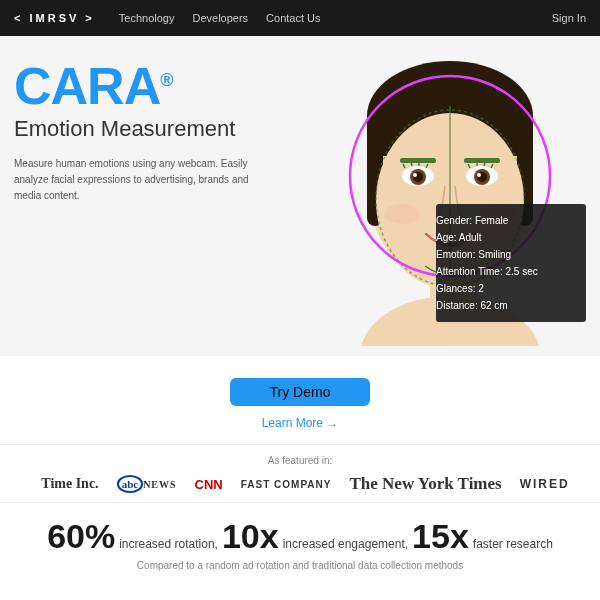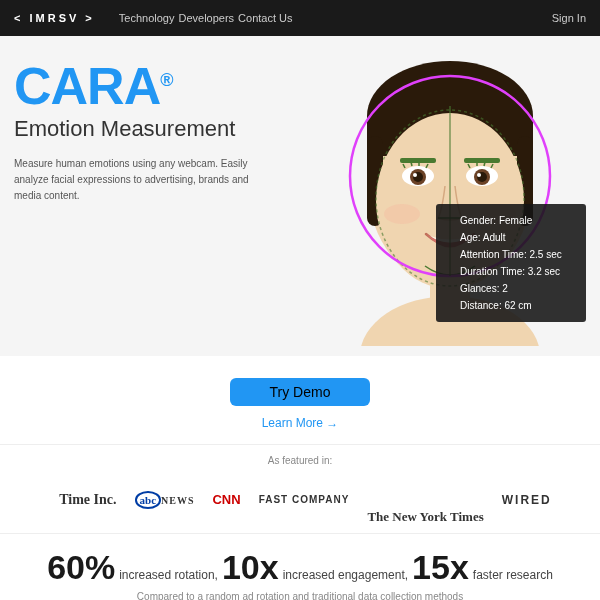--- a/index.html
+++ b/index.html
@@ -23,21 +23,21 @@
     }
     .nav-logo {
       color: #ffffff;
       font-size: 11px;
       font-weight: bold;
       letter-spacing: 3px;
       margin-right: 24px;
     }
     .nav-links {
       display: flex;
-      gap: 4px;
+      gap: 18px;
       flex: 1;
     }
     .nav-link {
       color: #cccccc;
       font-size: 11px;
       text-decoration: none;
       cursor: pointer;
     }
     .nav-signin {
       color: #cccccc;
@@ -102,21 +102,21 @@
 
     
     .info-box {
       position: absolute;
       right: 14px;
       top: 168px;
       background: rgba(20, 20, 20, 0.88);
       color: #fff;
       font-size: 10px;
       line-height: 1.7;
-      padding: 8px 24px;
+      padding: 8px 0;
       border-radius: 3px;
       min-width: 150px;
       z-index: 5;
     }
 
     
     .cta-section {
       background: #ffffff;
       text-align: center;
       padding: 22px 0 14px;
@@ -159,21 +159,21 @@
     }
     .logo-item {
       font-size: 13px;
       color: #333;
       font-weight: bold;
       font-family: Georgia, serif;
       white-space: nowrap;
     }
     .logo-cnn { font-family: 'Arial Black', sans-serif; font-size: 13px; font-weight: 900; }
     .logo-fc { font-family: 'Arial', sans-serif; font-size: 10px; font-weight: 700; letter-spacing: 1px; text-transform: uppercase; }
-    .logo-nyt { font-family: Georgia, serif; font-size: 13px; margin-top: 35px; }
+    .logo-nyt { font-family: Georgia, serif; font-size: 17px; }
     .logo-wired { font-family: 'Arial Black', sans-serif; font-size: 12px; font-weight: 900; letter-spacing: 2px; }
     .logo-abc { font-size: 11px; font-weight: 700; }
 
     
     .stats-section {
       background: #ffffff;
       border-top: 1px solid #eee;
       padding: 14px 20px 8px;
       text-align: center;
     }
@@ -270,22 +270,22 @@
       <ellipse cx="120" cy="152" rx="74" ry="88" fill="none" stroke="#4a7a30" stroke-width="1.5" stroke-dasharray="3,3" opacity="0.6"></ellipse>
 
       <circle cx="120" cy="130" r="100" fill="none" stroke="#e040fb" stroke-width="2.5"></circle>
 
       <line x1="120" y1="60" x2="120" y2="230" stroke="#4a7a30" stroke-width="1.5" opacity="0.7"></line>
     </svg>
 
     <div class="info-box">
       <div>Gender: Female</div>
       <div>Age: Adult</div>
+      <div>Emotion: Smiling</div>
       <div>Attention Time: 2.5 sec</div>
-      <div>Duration Time: 3.2 sec</div>
       <div>Glances: 2</div>
       <div>Distance: 62 cm</div>
     </div>
   </div>
 
   <div class="hero-content">
     <div class="cara-logo">
       <span>CARA</span><span class="cara-reg">®</span>
     </div>
     <div class="hero-subtitle">Emotion Measurement</div>

